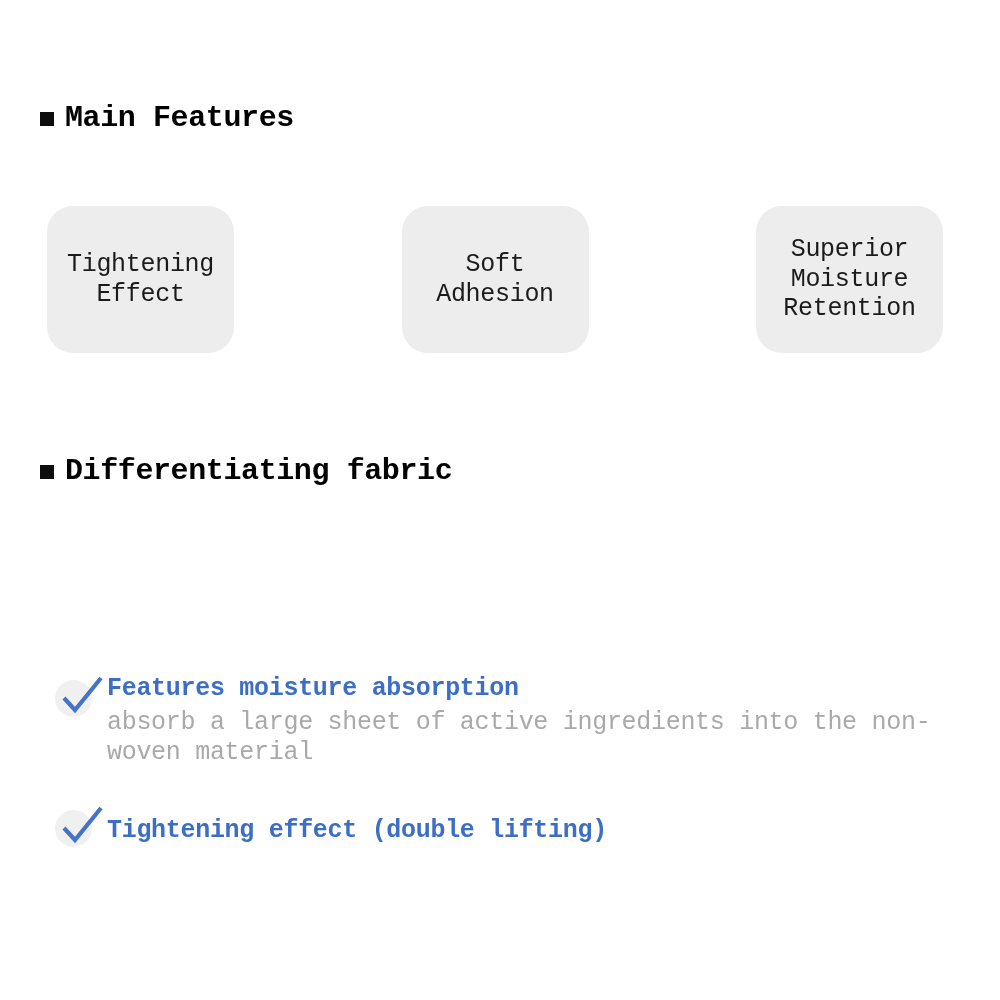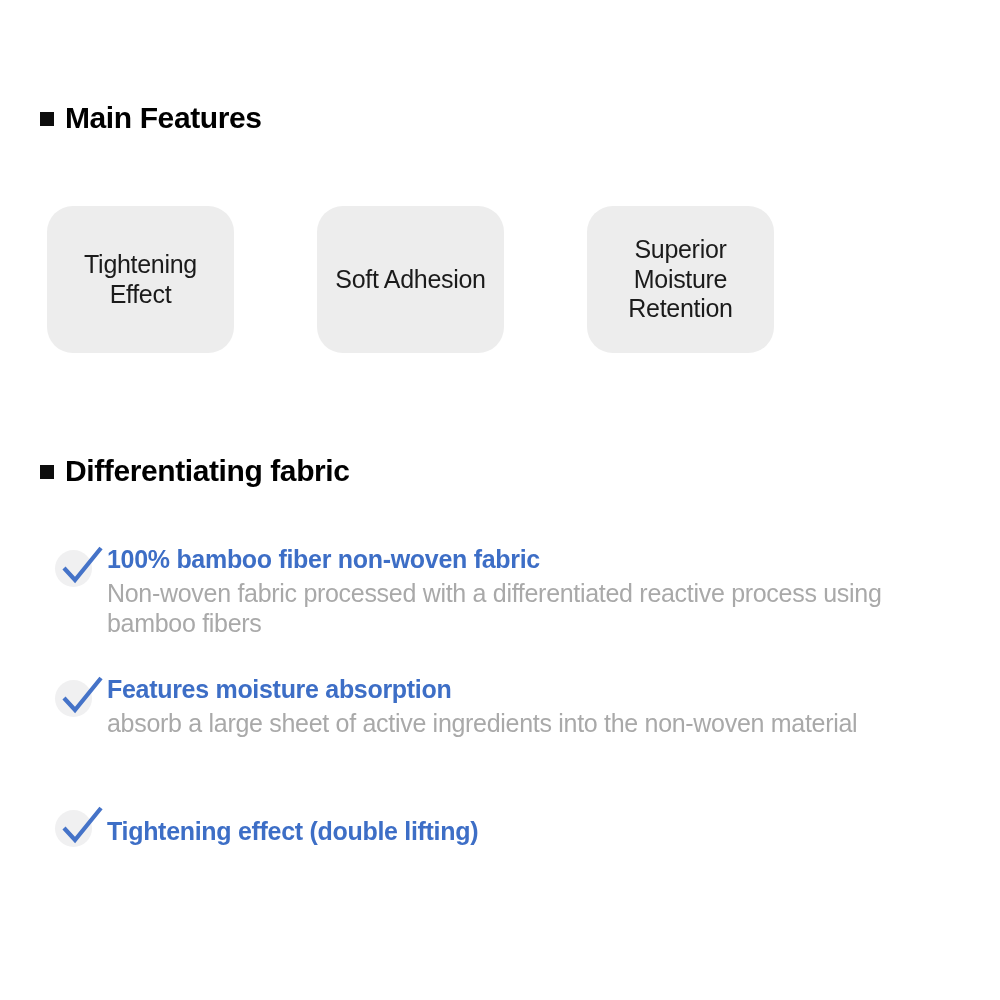--- a/index.html
+++ b/index.html
@@ -6,21 +6,21 @@
     margin: 0;
     padding: 0;
     background: #ffffff;
   }
   .page {
     position: relative;
     width: 1000px;
     height: 1000px;
     background: #ffffff;
     overflow: hidden;
-    font-family: Liberation Sans, sans-serif;
+    font-family: Liberation Mono, monospace;
     color: #111111;
   }
 
   
   .sec-header {
     position: absolute;
     left: 40px;
     display: flex;
     align-items: center;
     gap: 11px;
@@ -40,21 +40,21 @@
     letter-spacing: -0.4px;
     color: #000000;
     white-space: nowrap;
   }
 
   
   .cards {
     position: absolute;
     left: 47px;
     top: 206px;
-    width: 727px;
+    width: 896px;
     display: flex;
     justify-content: space-between;
   }
   .card {
     width: 187px;
     height: 147px;
     box-sizing: border-box;
     padding: 0 8px;
     background: #ededed;
     border-radius: 26px;
@@ -132,35 +132,20 @@
     <div class="card">
       <span>Superior Moisture Retention</span>
     </div>
   </div>
 
   <div class="sec-header h2">
     <span class="sq-bullet"></span>
     <span class="sec-title">Differentiating fabric</span>
   </div>
 
-  <div class="point p0">
-    <div class="point-icon">
-      <div class="check-circle"></div>
-      <svg class="check-svg" viewBox="0 0 46 44">
-        <path d="M6 26 L17 38 L43 6" fill="none" stroke="#4573c8" stroke-width="4.2"></path>
-      </svg>
-    </div>
-    <div class="point-body">
-      <div class="point-heading">100% bamboo fiber non-woven fabric</div>
-      <div class="point-desc">
-        <div>Non-woven fabric processed with a differentiated reactive process using</div>
-        <div>bamboo fibers</div>
-      </div>
-    </div>
-  </div>
 
   <div class="point p1">
     <div class="point-icon">
       <div class="check-circle"></div>
       <svg class="check-svg" viewBox="0 0 46 44">
         <path d="M6 26 L17 38 L43 6" fill="none" stroke="#4573c8" stroke-width="4.2"></path>
       </svg>
     </div>
     <div class="point-body">
       <div class="point-heading">Features moisture absorption</div>

